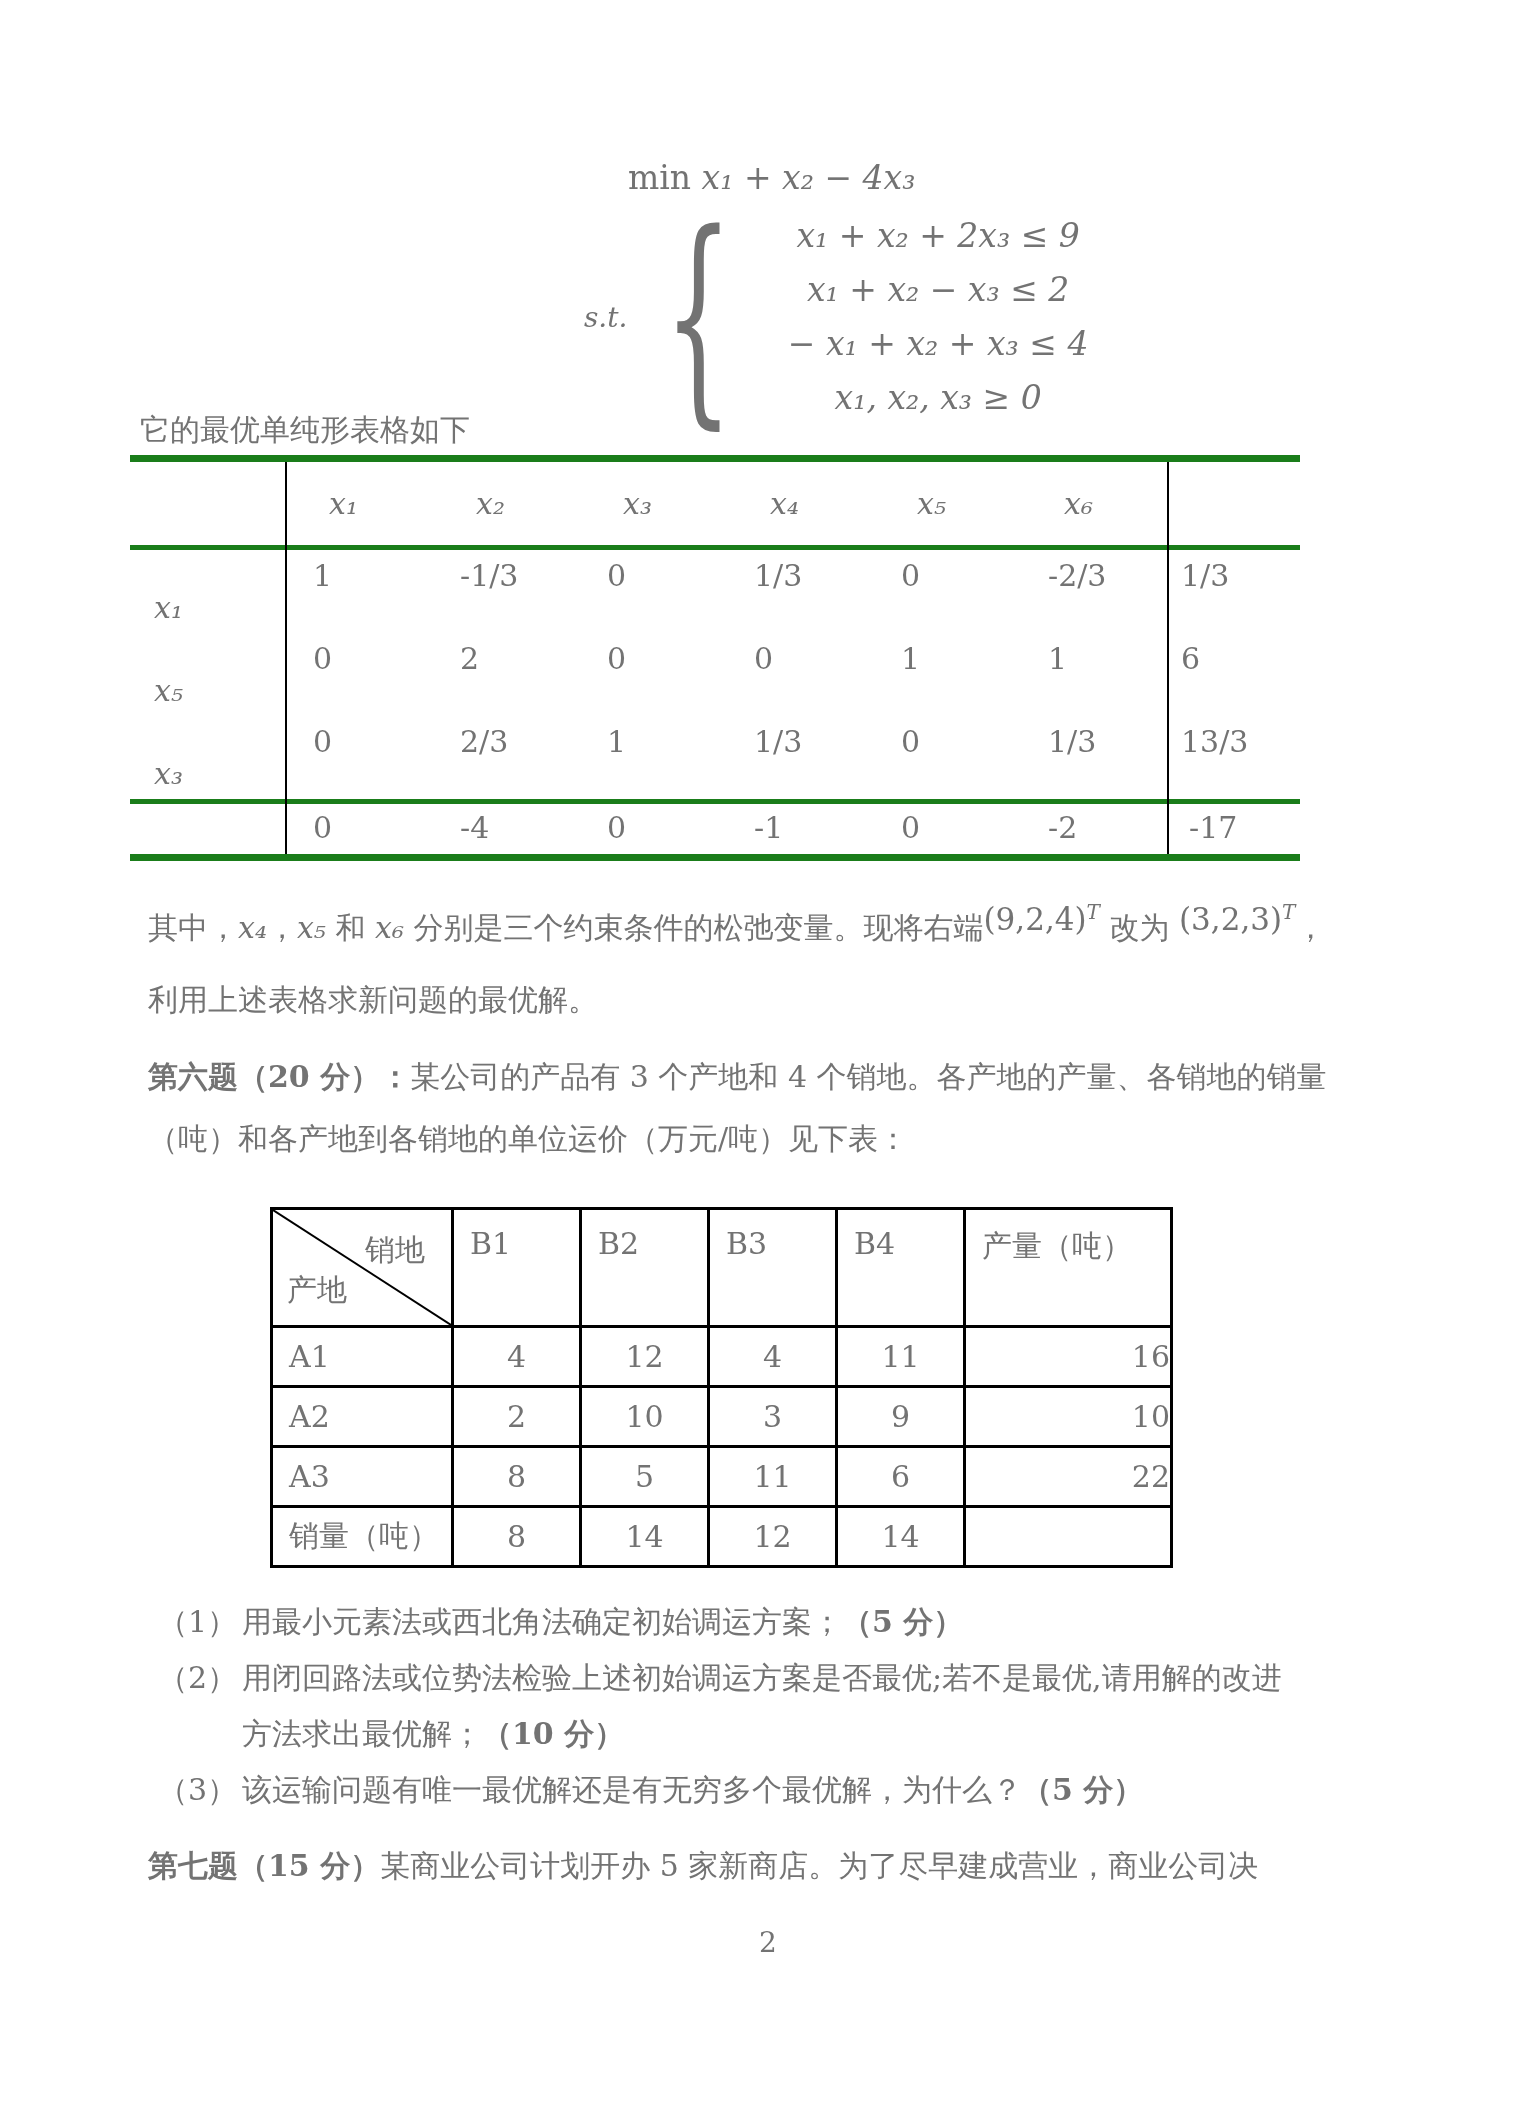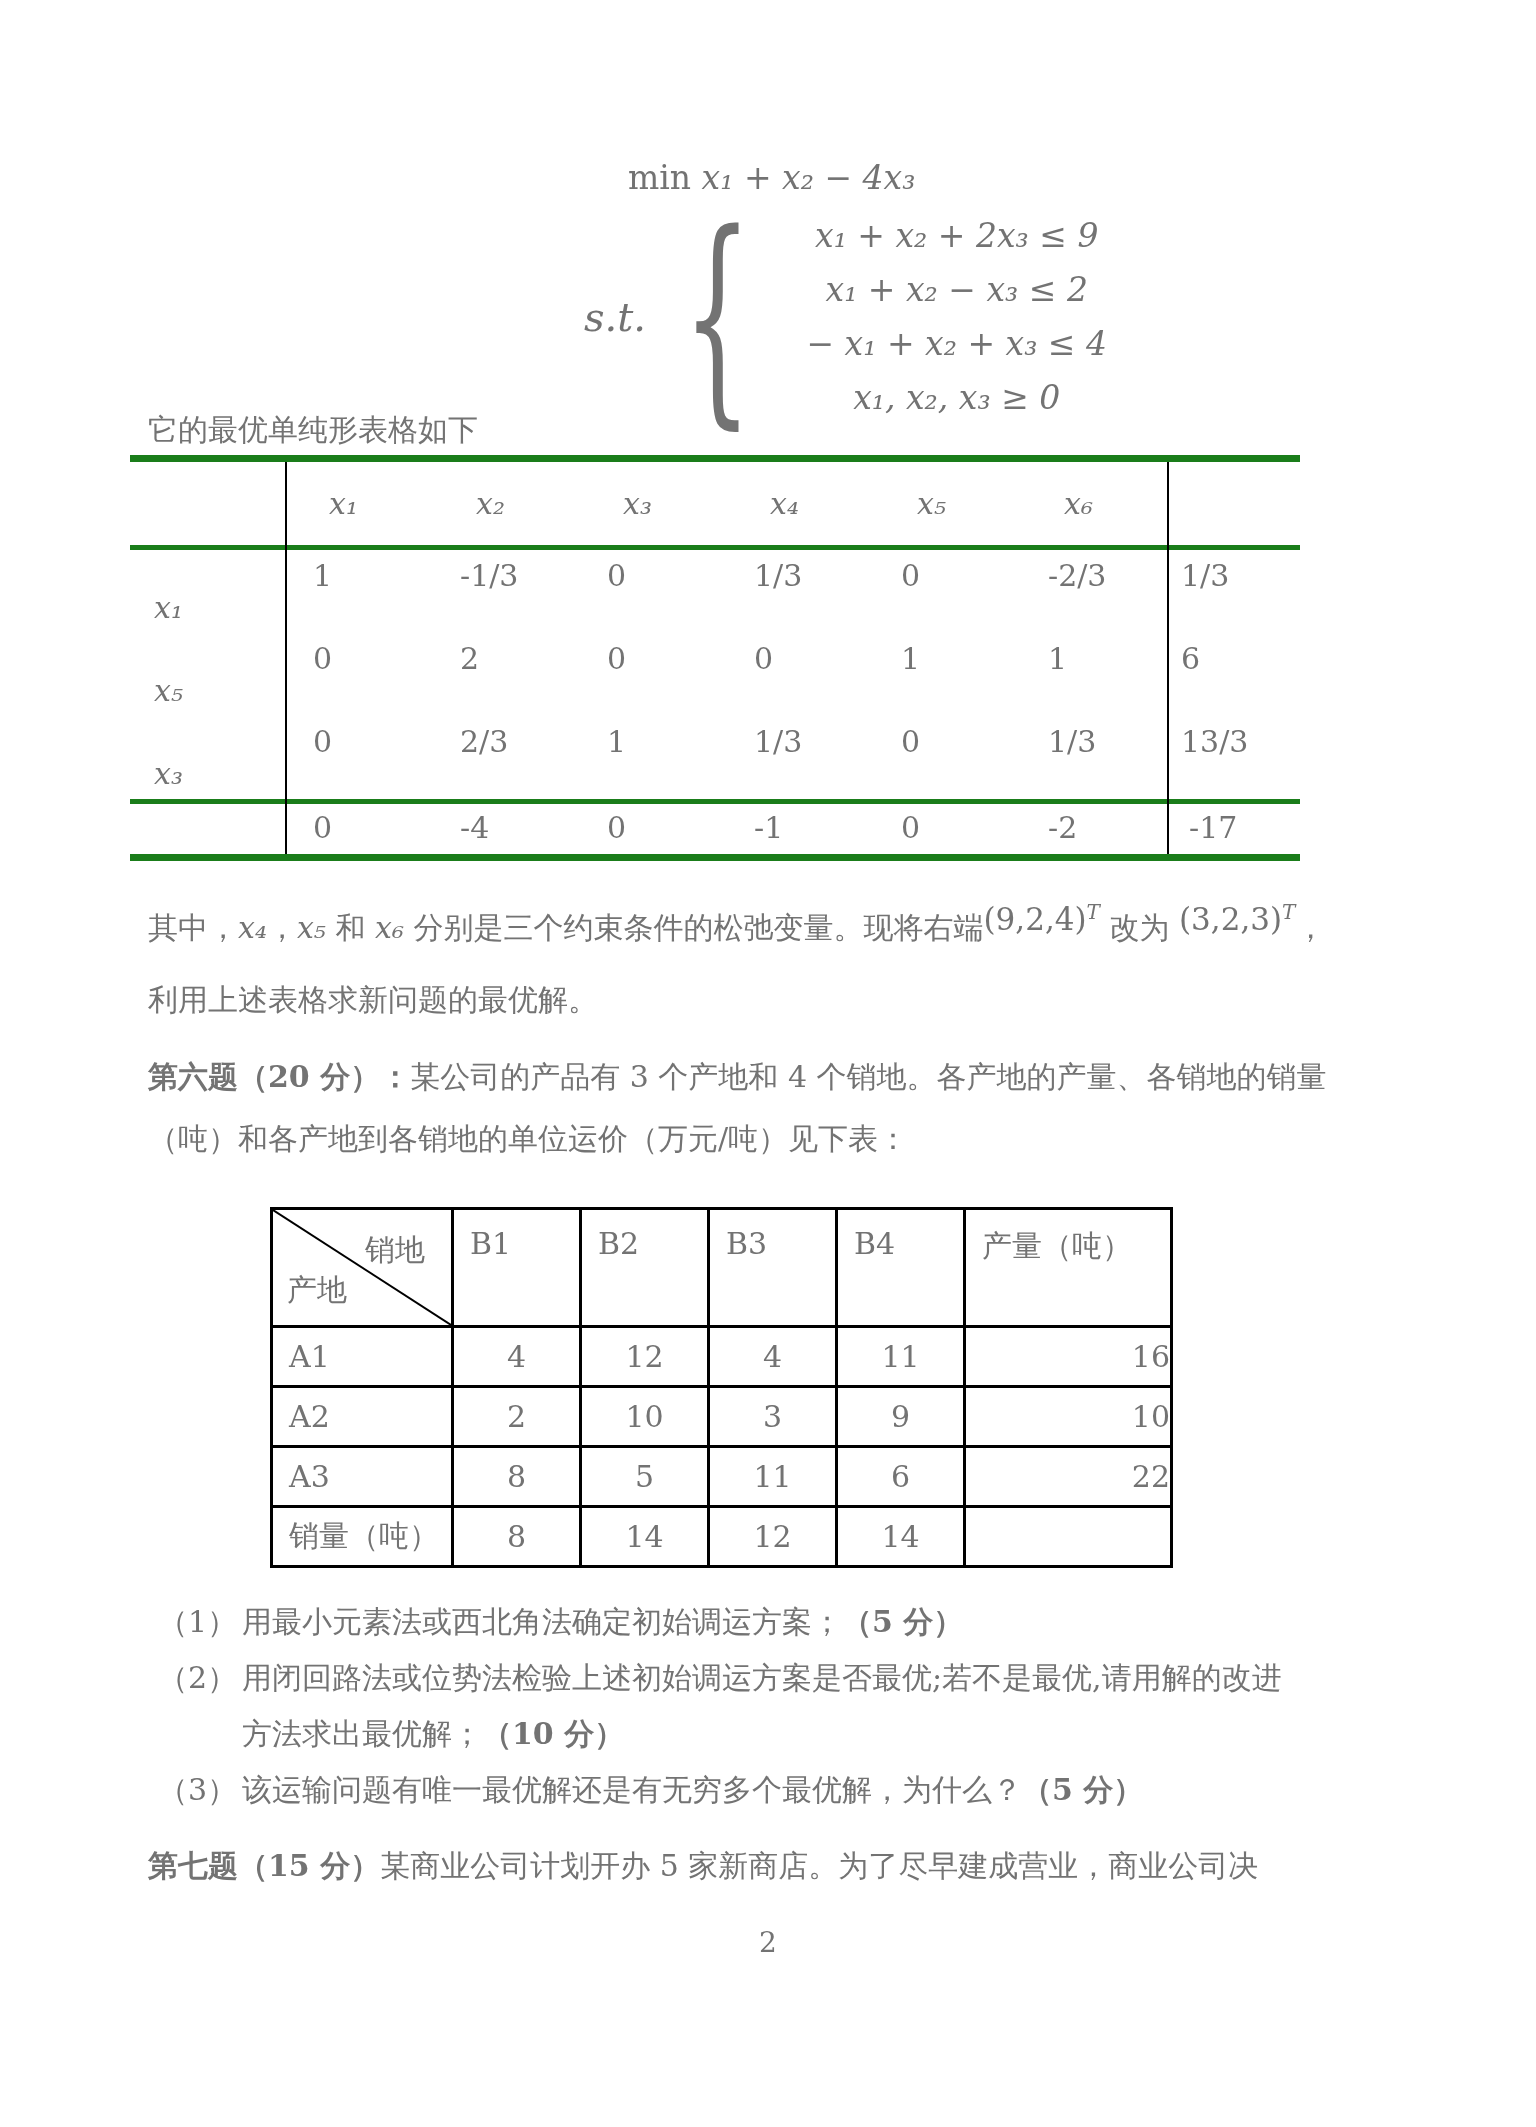--- a/index.html
+++ b/index.html
@@ -10,30 +10,30 @@
     font-family:"DejaVu Serif", "Liberation Serif", serif;
     font-size:30px; overflow:hidden;
   }
   .it { font-style:italic; }
   .rm { font-style:normal; }
   .b  { font-weight:bold; }
 
   
   .math-objective { position:absolute; left:628px; top:158px; font-size:33px; white-space:nowrap; }
   .st-row { position:absolute; left:584px; top:208px; display:flex; align-items:center; }
-  .st-label { font-style:italic; font-size:40px; margin-right:2px; }
+  .st-label { font-style:italic; font-size:28px; margin-right:2px; }
   .brace {
     display:inline-block; font-size:218px; line-height:218px; font-weight:400;
     transform:scaleX(0.5) scaleY(1.04); transform-origin:center;
     font-family:"DejaVu Serif", serif;
   }
   .cons { text-align:center; font-style:italic; font-size:33px; line-height:54px; min-width:340px; white-space:nowrap; }
 
   
-  .caption { position:absolute; left:148px; top:410px; font-size:30px;text-align:center; }
+  .caption { position:absolute; left:140px; top:410px; font-size:30px;text-align:center; }
 
   
   .simplex {
     position:absolute; left:130px; top:455px; width:1170px;
     border-top:7px solid var(--green); border-bottom:7px solid var(--green);
   }
   .s-gline { height:5px; background:var(--green); }
   .s-row { display:flex; }
   .sc0 { width:155px; flex:none; }
   .scx { width:147px; flex:none; }

